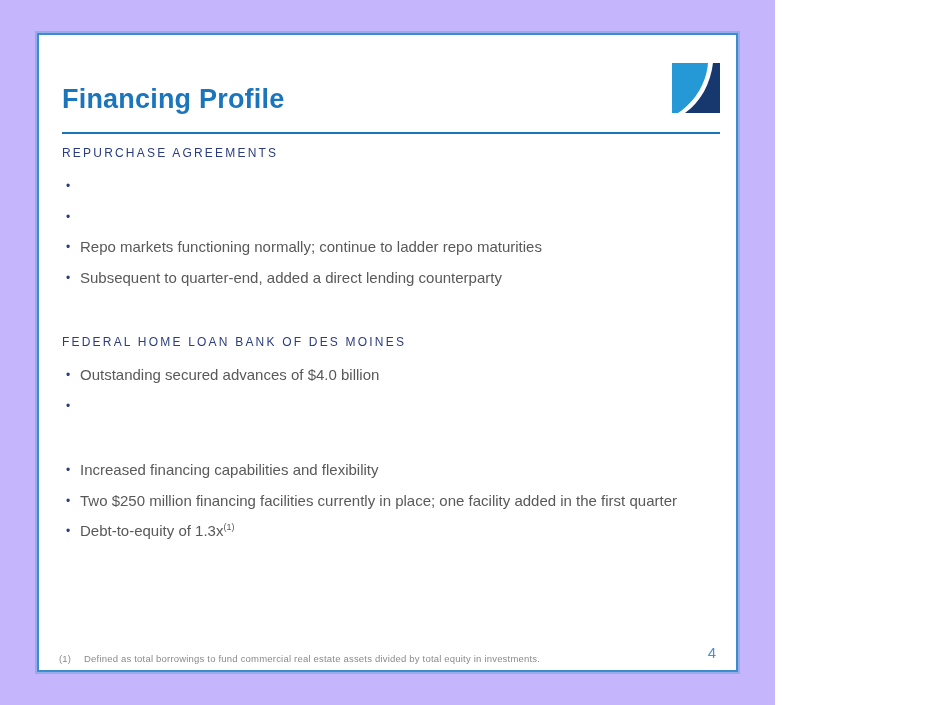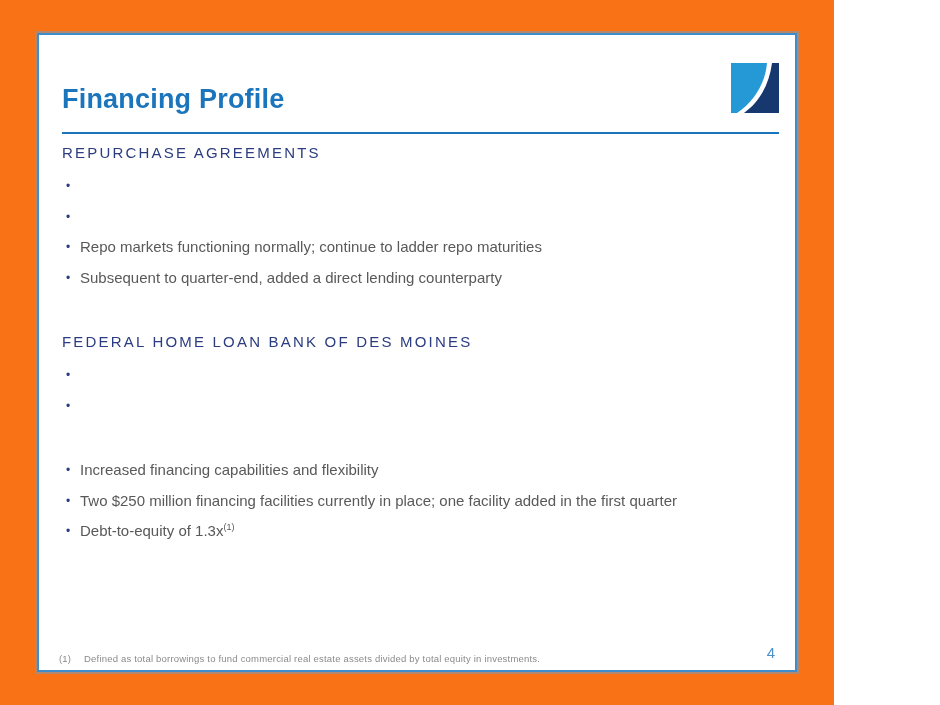--- a/index.html
+++ b/index.html
@@ -1,21 +1,21 @@
 <!DOCTYPE html>
 <html><head>
 <meta charset="utf-8">
 <style>
   * { margin: 0; padding: 0; box-sizing: border-box; }
   html, body {
     width: 940px; height: 705px;
     background: #ffffff;
     font-family: "Liberation Sans", "DejaVu Sans", sans-serif;
   }
-  .canvas { position: relative; width: 834px; height: 705px; background: #f97316; overflow: hidden; }
+  .canvas { position: relative; width: 775px; height: 705px; background: #c4b5fd; overflow: hidden; }
 
   .slide-frame {
     position: absolute;
     left: 37px; top: 33px; right: 37px; bottom: 33px;
     border: 2px solid #3f8ccb;
     box-shadow: 0 0 0 2px rgba(93,162,214,0.45);
     background: #ffffff;
   }
 
   .logo {
@@ -34,21 +34,21 @@
     position: absolute; top: 97px; left: 23px; right: 16px;
     height: 2px; background: #1b75bc;
   }
 
   .content {
     position: absolute; top: 110px; left: 23px; right: 16px;
   }
 
   .section { margin-bottom: 48px; }
   .section-header {
-    font-size: 15px; line-height: 16px;
+    font-size: 12px; line-height: 16px;
     color: #2b3c80;
     letter-spacing: 2.2px;
     margin-bottom: 17px;
     font-weight: 400;
   }
 
   ul.bullets { list-style: none; padding-left: 4px; }
   ul.bullets li {
     display: flex;
     align-items: flex-start;
@@ -122,20 +122,21 @@
             <span class="bullet-text">Subsequent to quarter-end, added a direct lending counterparty</span>
           </li>
         </ul>
       </div>
 
       <div class="section">
         <div class="section-header">FEDERAL HOME LOAN BANK OF DES MOINES</div>
         <ul class="bullets">
           <li>
             <span class="bullet-dot">•</span>
+            <span class="bullet-text">Outstanding secured advances of $4.0 billion</span>
           </li>
           <li>
             <span class="bullet-dot">•</span>
           </li>
         </ul>
       </div>
 
       <div class="section">
         <ul class="bullets">
           <li>

